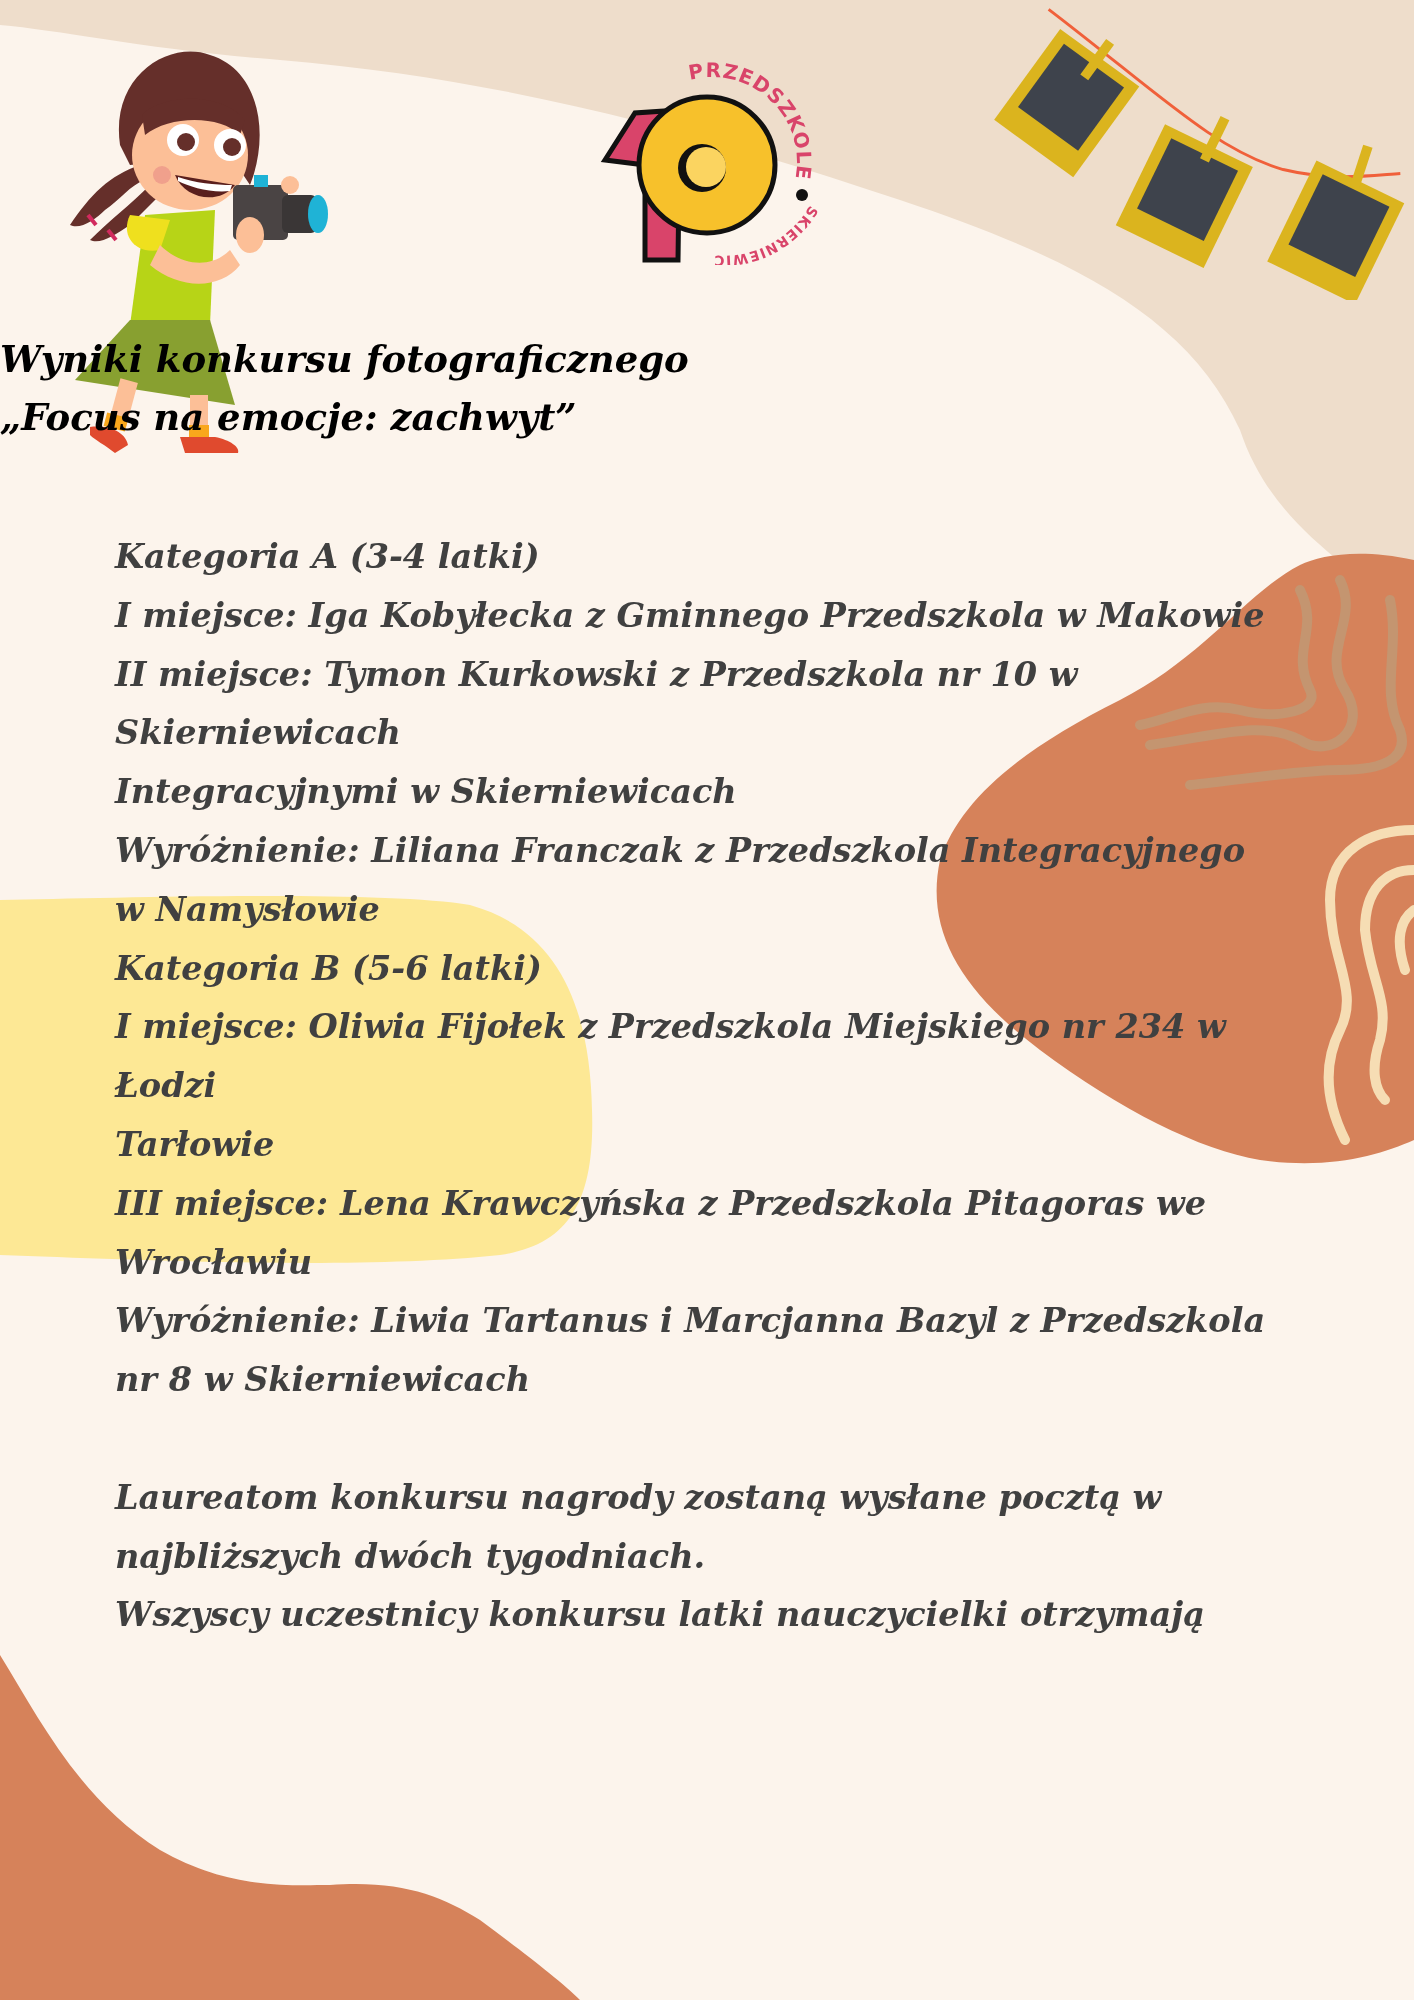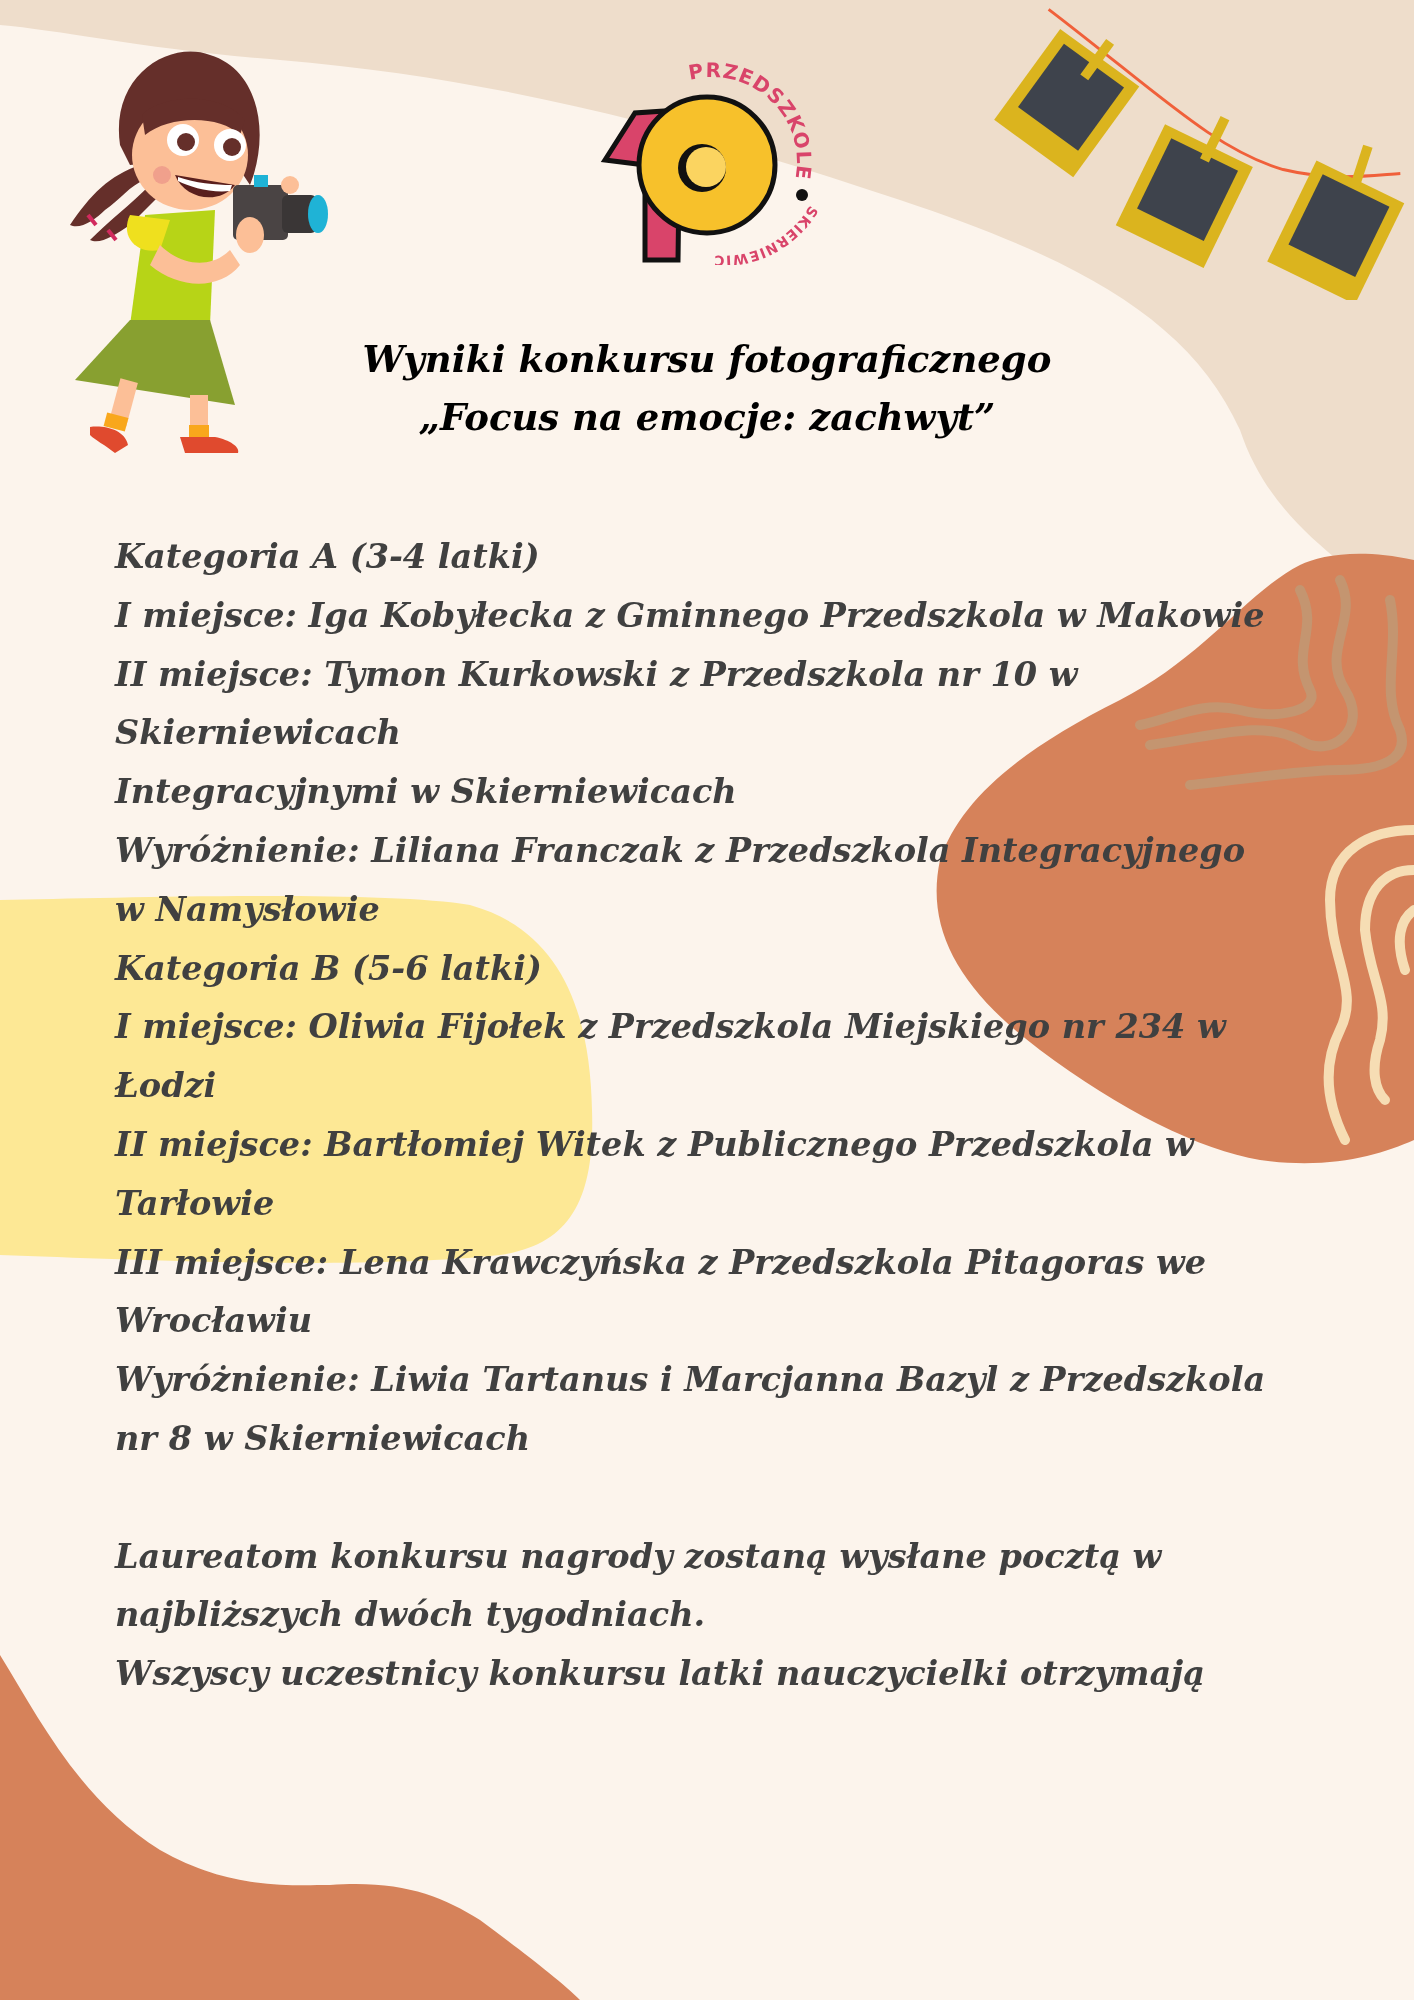--- a/index.html
+++ b/index.html
@@ -5,21 +5,21 @@
   html, body { margin: 0; padding: 0; }
   body {
     width: 1414px; height: 2000px; overflow: hidden;
     background: #fcf4ec; position: relative;
     font-family: "DejaVu Serif", "Liberation Serif", serif;
   }
   .bg { position: absolute; left: 0; top: 0; width: 1414px; height: 2000px; z-index: 0; }
   .deco { position: absolute; z-index: 1; }
   .content { position: absolute; z-index: 2; }
   .title {
-    left: 0; width: 1414px; top: 330px; text-align: center;
+    left: 0; width: 1414px; top: 330px; 
     font-style: italic; font-weight: bold; color: #000;
     font-size: 37px; line-height: 58px;
   }
   .body-text {
     left: 115px; width: 1240px; top: 528px;
     font-style: italic; font-weight: bold; color: #404040;
     font-size: 33.5px; line-height: 58.8px;
   }
   .body-text .line { display: block; white-space: nowrap; }
   .spacer { display: block; height: 58.8px; }
@@ -134,21 +134,20 @@
   <span class="line">Kategoria A (3-4 latki)</span>
   <span class="line">I miejsce: Iga Kobyłecka z Gminnego Przedszkola w Makowie</span>
   <span class="line">II miejsce: Tymon Kurkowski z Przedszkola nr 10 w</span>
   <span class="line">Skierniewicach</span>
   <span class="line">Integracyjnymi w Skierniewicach</span>
   <span class="line">Wyróżnienie: Liliana Franczak z Przedszkola Integracyjnego</span>
   <span class="line">w Namysłowie</span>
   <span class="line">Kategoria B (5-6 latki)</span>
   <span class="line">I miejsce: Oliwia Fijołek z Przedszkola Miejskiego nr 234 w</span>
   <span class="line">Łodzi</span>
-  <span class="line">II miejsce: Bartłomiej Witek z Publicznego Przedszkola w</span>
   <span class="line">Tarłowie</span>
   <span class="line">III miejsce: Lena Krawczyńska z Przedszkola Pitagoras we</span>
   <span class="line">Wrocławiu</span>
   <span class="line">Wyróżnienie: Liwia Tartanus i Marcjanna Bazyl z Przedszkola</span>
   <span class="line">nr 8 w Skierniewicach</span>
   <span class="spacer"></span>
   <span class="line">Laureatom konkursu nagrody zostaną wysłane pocztą w</span>
   <span class="line">najbliższych dwóch tygodniach.</span>
   <span class="line">Wszyscy uczestnicy konkursu latki nauczycielki otrzymają</span>
 </div>

